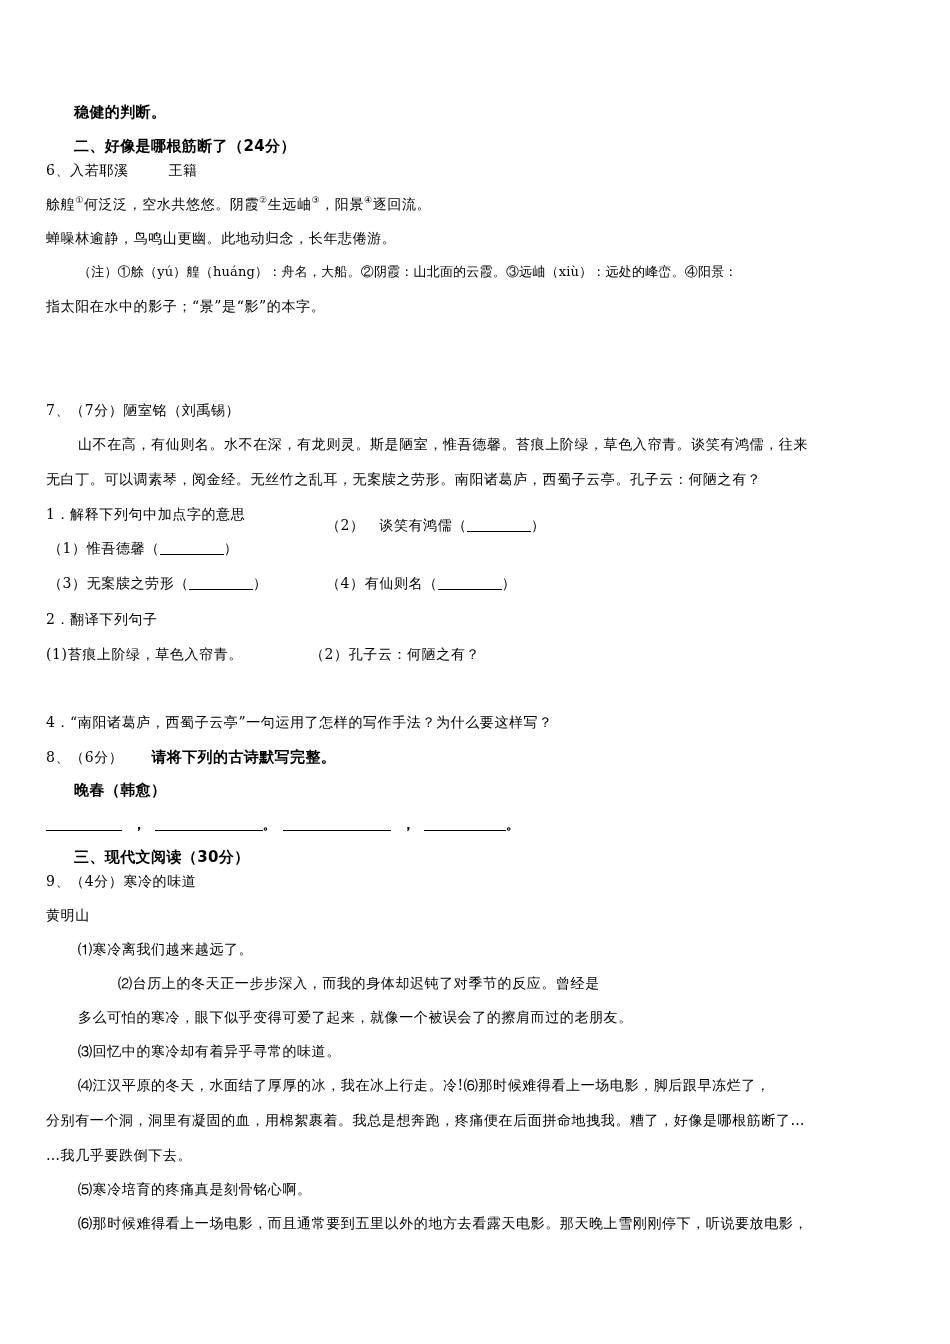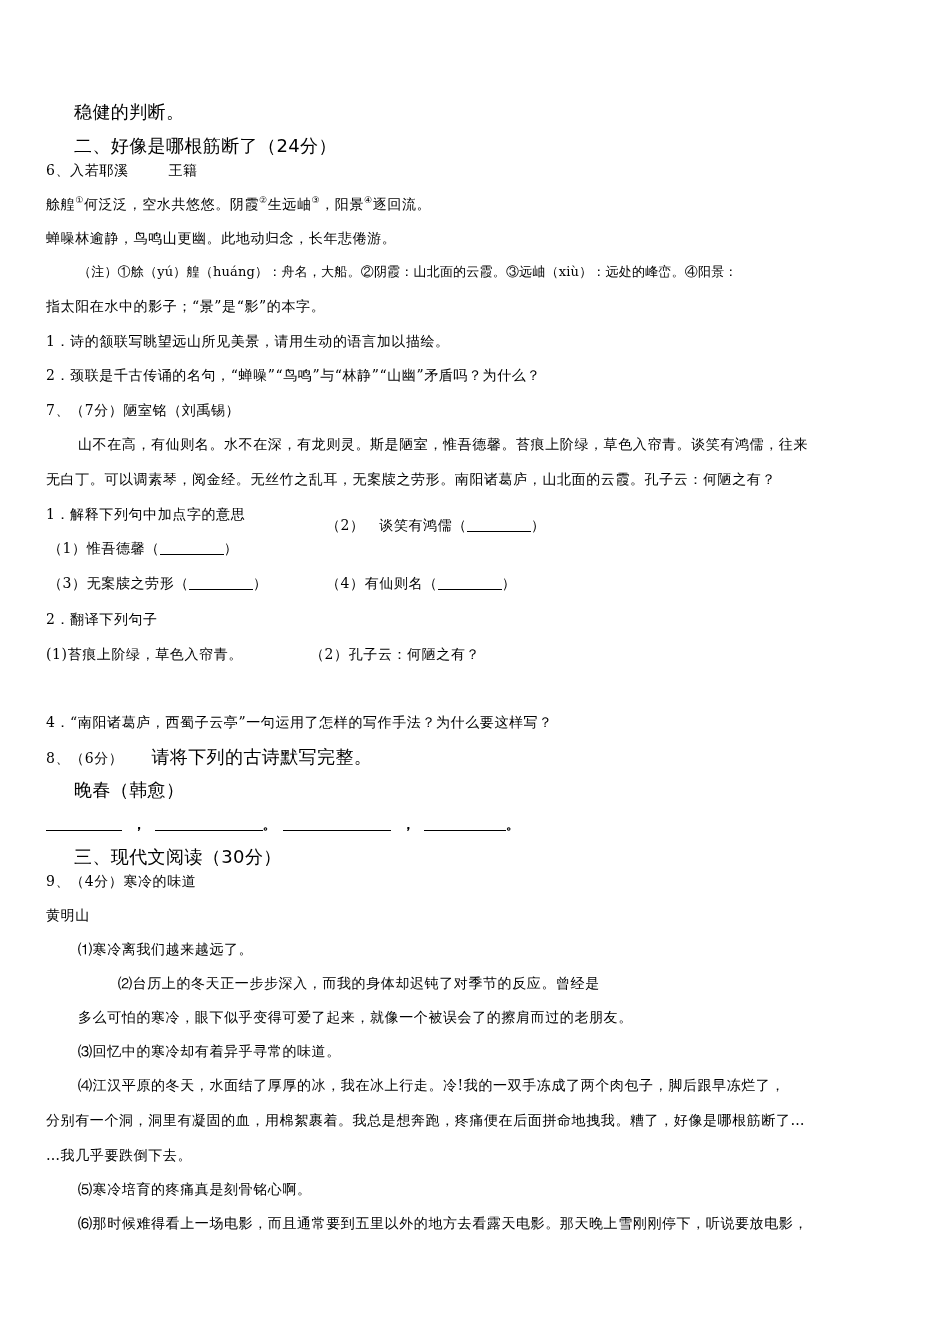--- a/index.html
+++ b/index.html
@@ -25,22 +25,22 @@
     .line {
       position: absolute;
       left: 46px;
       font-size: 14px;
       line-height: 18px;
       white-space: nowrap;
       letter-spacing: 0.6px;
     }
     .bold {
       font-family: "DejaVu Sans", "Liberation Sans", sans-serif;
-      font-weight: normal;
-      font-size: 18px;
+      font-weight: bold;
+      font-size: 15px;
       letter-spacing: 0.4px;
       padding-left: 28px;
     }
     .indent1 { left: 78px; }
     sup {
       font-size: 9px;
       vertical-align: 6px;
       line-height: 0;
     }
     .blank {
@@ -75,26 +75,24 @@
 
   <div class="line" style="top:195px;">
     <span>艅艎</span><sup>①</sup><span>何泛泛，空水共悠悠。阴霞</span><sup>②</sup><span>生远岫</span><sup>③</sup><span>，阳景</span><sup>④</sup><span>逐回流。</span>
   </div>
 
   <div class="line" style="top:229px;">蝉噪林逾静，鸟鸣山更幽。此地动归念，长年悲倦游。</div>
 
   <div class="line indent1" style="top:263px; font-size:13px; letter-spacing:0.2px;">（注）①艅（yú）艎（huáng）：舟名，大船。②阴霞：山北面的云霞。③远岫（xiù）：远处的峰峦。④阳景：</div>
   <div class="line" style="top:297px;">指太阳在水中的影子；“景”是“影”的本字。</div>
 
-  <div class="line" style="top:332px;">1．诗的颔联写眺望远山所见美景，请用生动的语言加以描绘。</div>
-  <div class="line" style="top:366px;">2．颈联是千古传诵的名句，“蝉噪”“鸟鸣”与“林静”“山幽”矛盾吗？为什么？</div>
 
   <div class="line" style="top:401px;">7、（7分）陋室铭（刘禹锡）</div>
   <div class="line indent1" style="top:435px;">山不在高，有仙则名。水不在深，有龙则灵。斯是陋室，惟吾德馨。苔痕上阶绿，草色入帘青。谈笑有鸿儒，往来</div>
-  <div class="line" style="top:470px;">无白丁。可以调素琴，阅金经。无丝竹之乱耳，无案牍之劳形。南阳诸葛庐，山北面的云霞。孔子云：何陋之有？</div>
+  <div class="line" style="top:470px;">无白丁。可以调素琴，阅金经。无丝竹之乱耳，无案牍之劳形。南阳诸葛庐，西蜀子云亭。孔子云：何陋之有？</div>
 
   <div class="line" style="top:505px;">1．解释下列句中加点字的意思</div>
 
   <div class="line" style="top:539px; left:48px;">
     <span>（1）惟吾德馨（</span><span class="blank b-short"></span><span>）</span>
   </div>
   <div class="line" style="top:516px; left:326px;">
     <span>（2）　谈笑有鸿儒（</span><span class="blank b-short"></span><span>）</span>
   </div>
 
@@ -123,20 +121,20 @@
 
   <div class="line bold" style="top:848px;">三、现代文阅读（30分）</div>
   <div class="line" style="top:872px;">9、（4分）寒冷的味道</div>
   <div class="line" style="top:906px;">黄明山</div>
 
   <div class="line indent1" style="top:940px;">⑴寒冷离我们越来越远了。</div>
   <div class="line indent1" style="top:974px;padding-left:40px;">⑵台历上的冬天正一步步深入，而我的身体却迟钝了对季节的反应。曾经是</div>
   <div class="line indent1" style="top:1008px;">多么可怕的寒冷，眼下似乎变得可爱了起来，就像一个被误会了的擦肩而过的老朋友。</div>
   <div class="line indent1" style="top:1042px;">⑶回忆中的寒冷却有着异乎寻常的味道。</div>
 
-  <div class="line indent1" style="top:1076px;">⑷江汉平原的冬天，水面结了厚厚的冰，我在冰上行走。冷!我的一双手冻成了两个肉包子，脚后跟早冻烂了，</div>
+  <div class="line indent1" style="top:1076px;">⑷江汉平原的冬天，水面结了厚厚的冰，我在冰上行走。冷!⑹那时候难得看上一场电影，脚后跟早冻烂了，</div>
   <div class="line" style="top:1111px;">分别有一个洞，洞里有凝固的血，用棉絮裹着。我总是想奔跑，疼痛便在后面拼命地拽我。糟了，好像是哪根筋断了…</div>
   <div class="line" style="top:1146px;">…我几乎要跌倒下去。</div>
 
   <div class="line indent1" style="top:1180px;">⑸寒冷培育的疼痛真是刻骨铭心啊。</div>
   <div class="line indent1" style="top:1214px;">⑹那时候难得看上一场电影，而且通常要到五里以外的地方去看露天电影。那天晚上雪刚刚停下，听说要放电影，</div>
 
 </div>
 
 </body></html>

